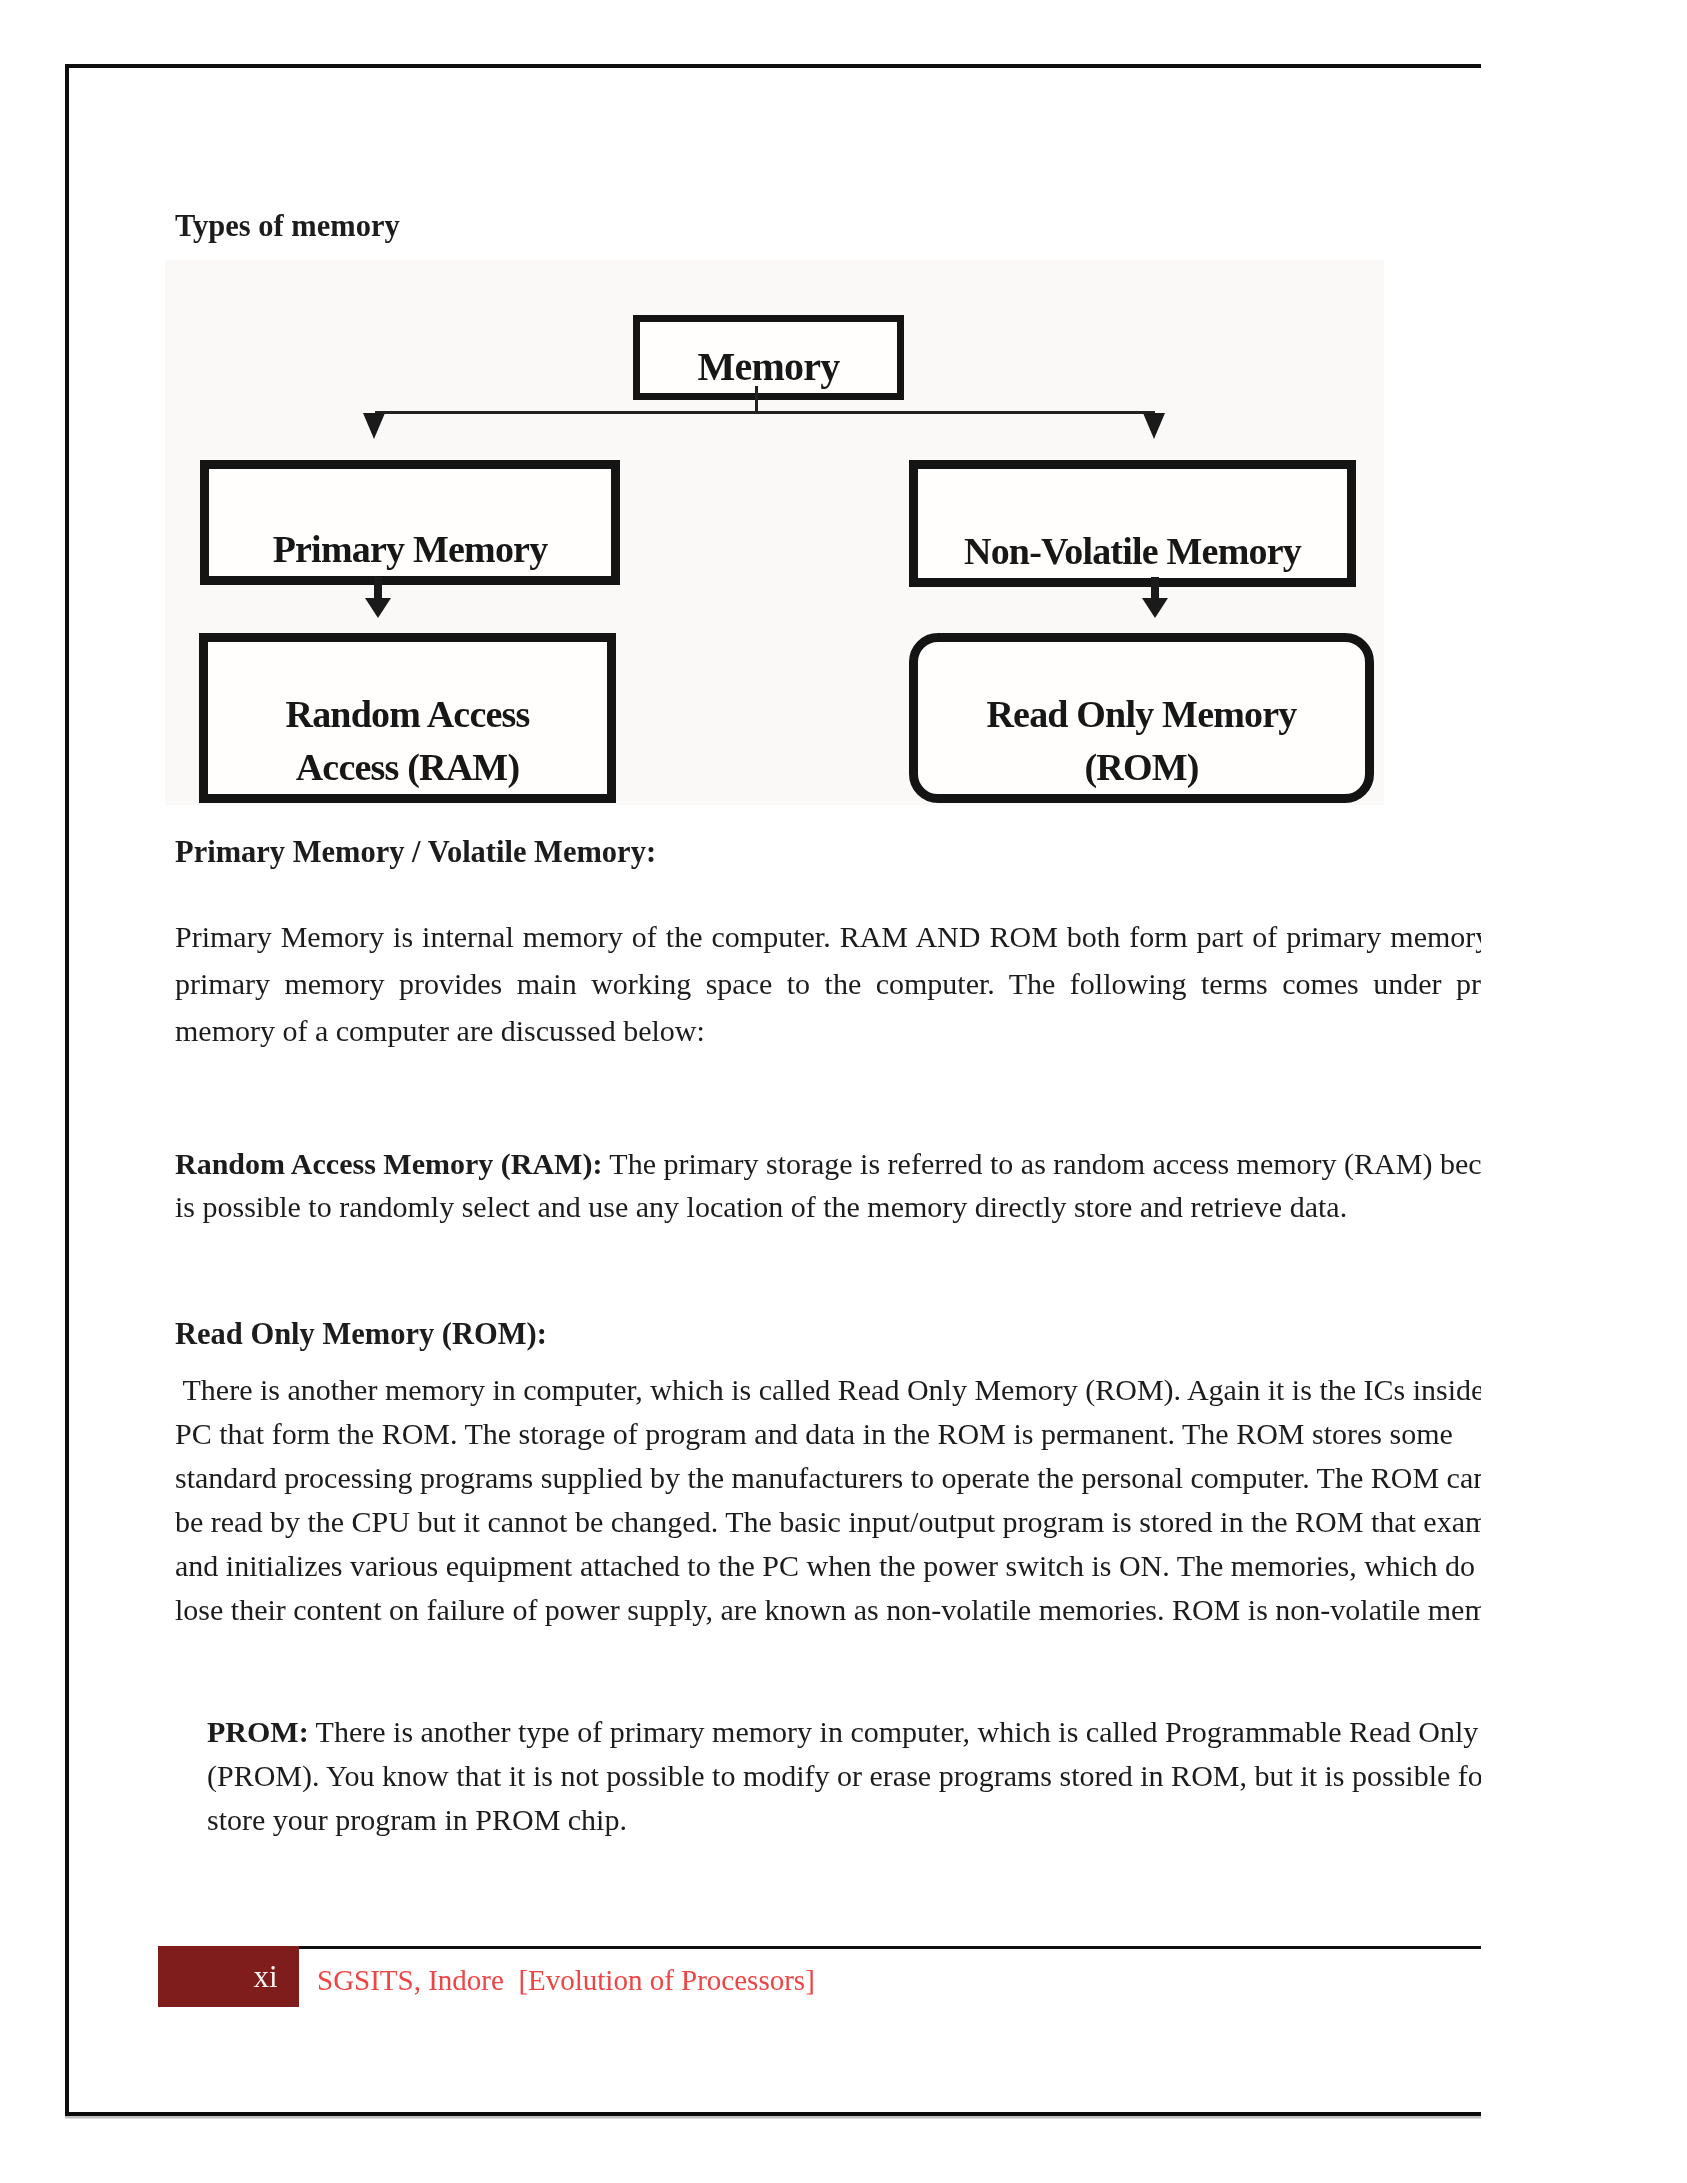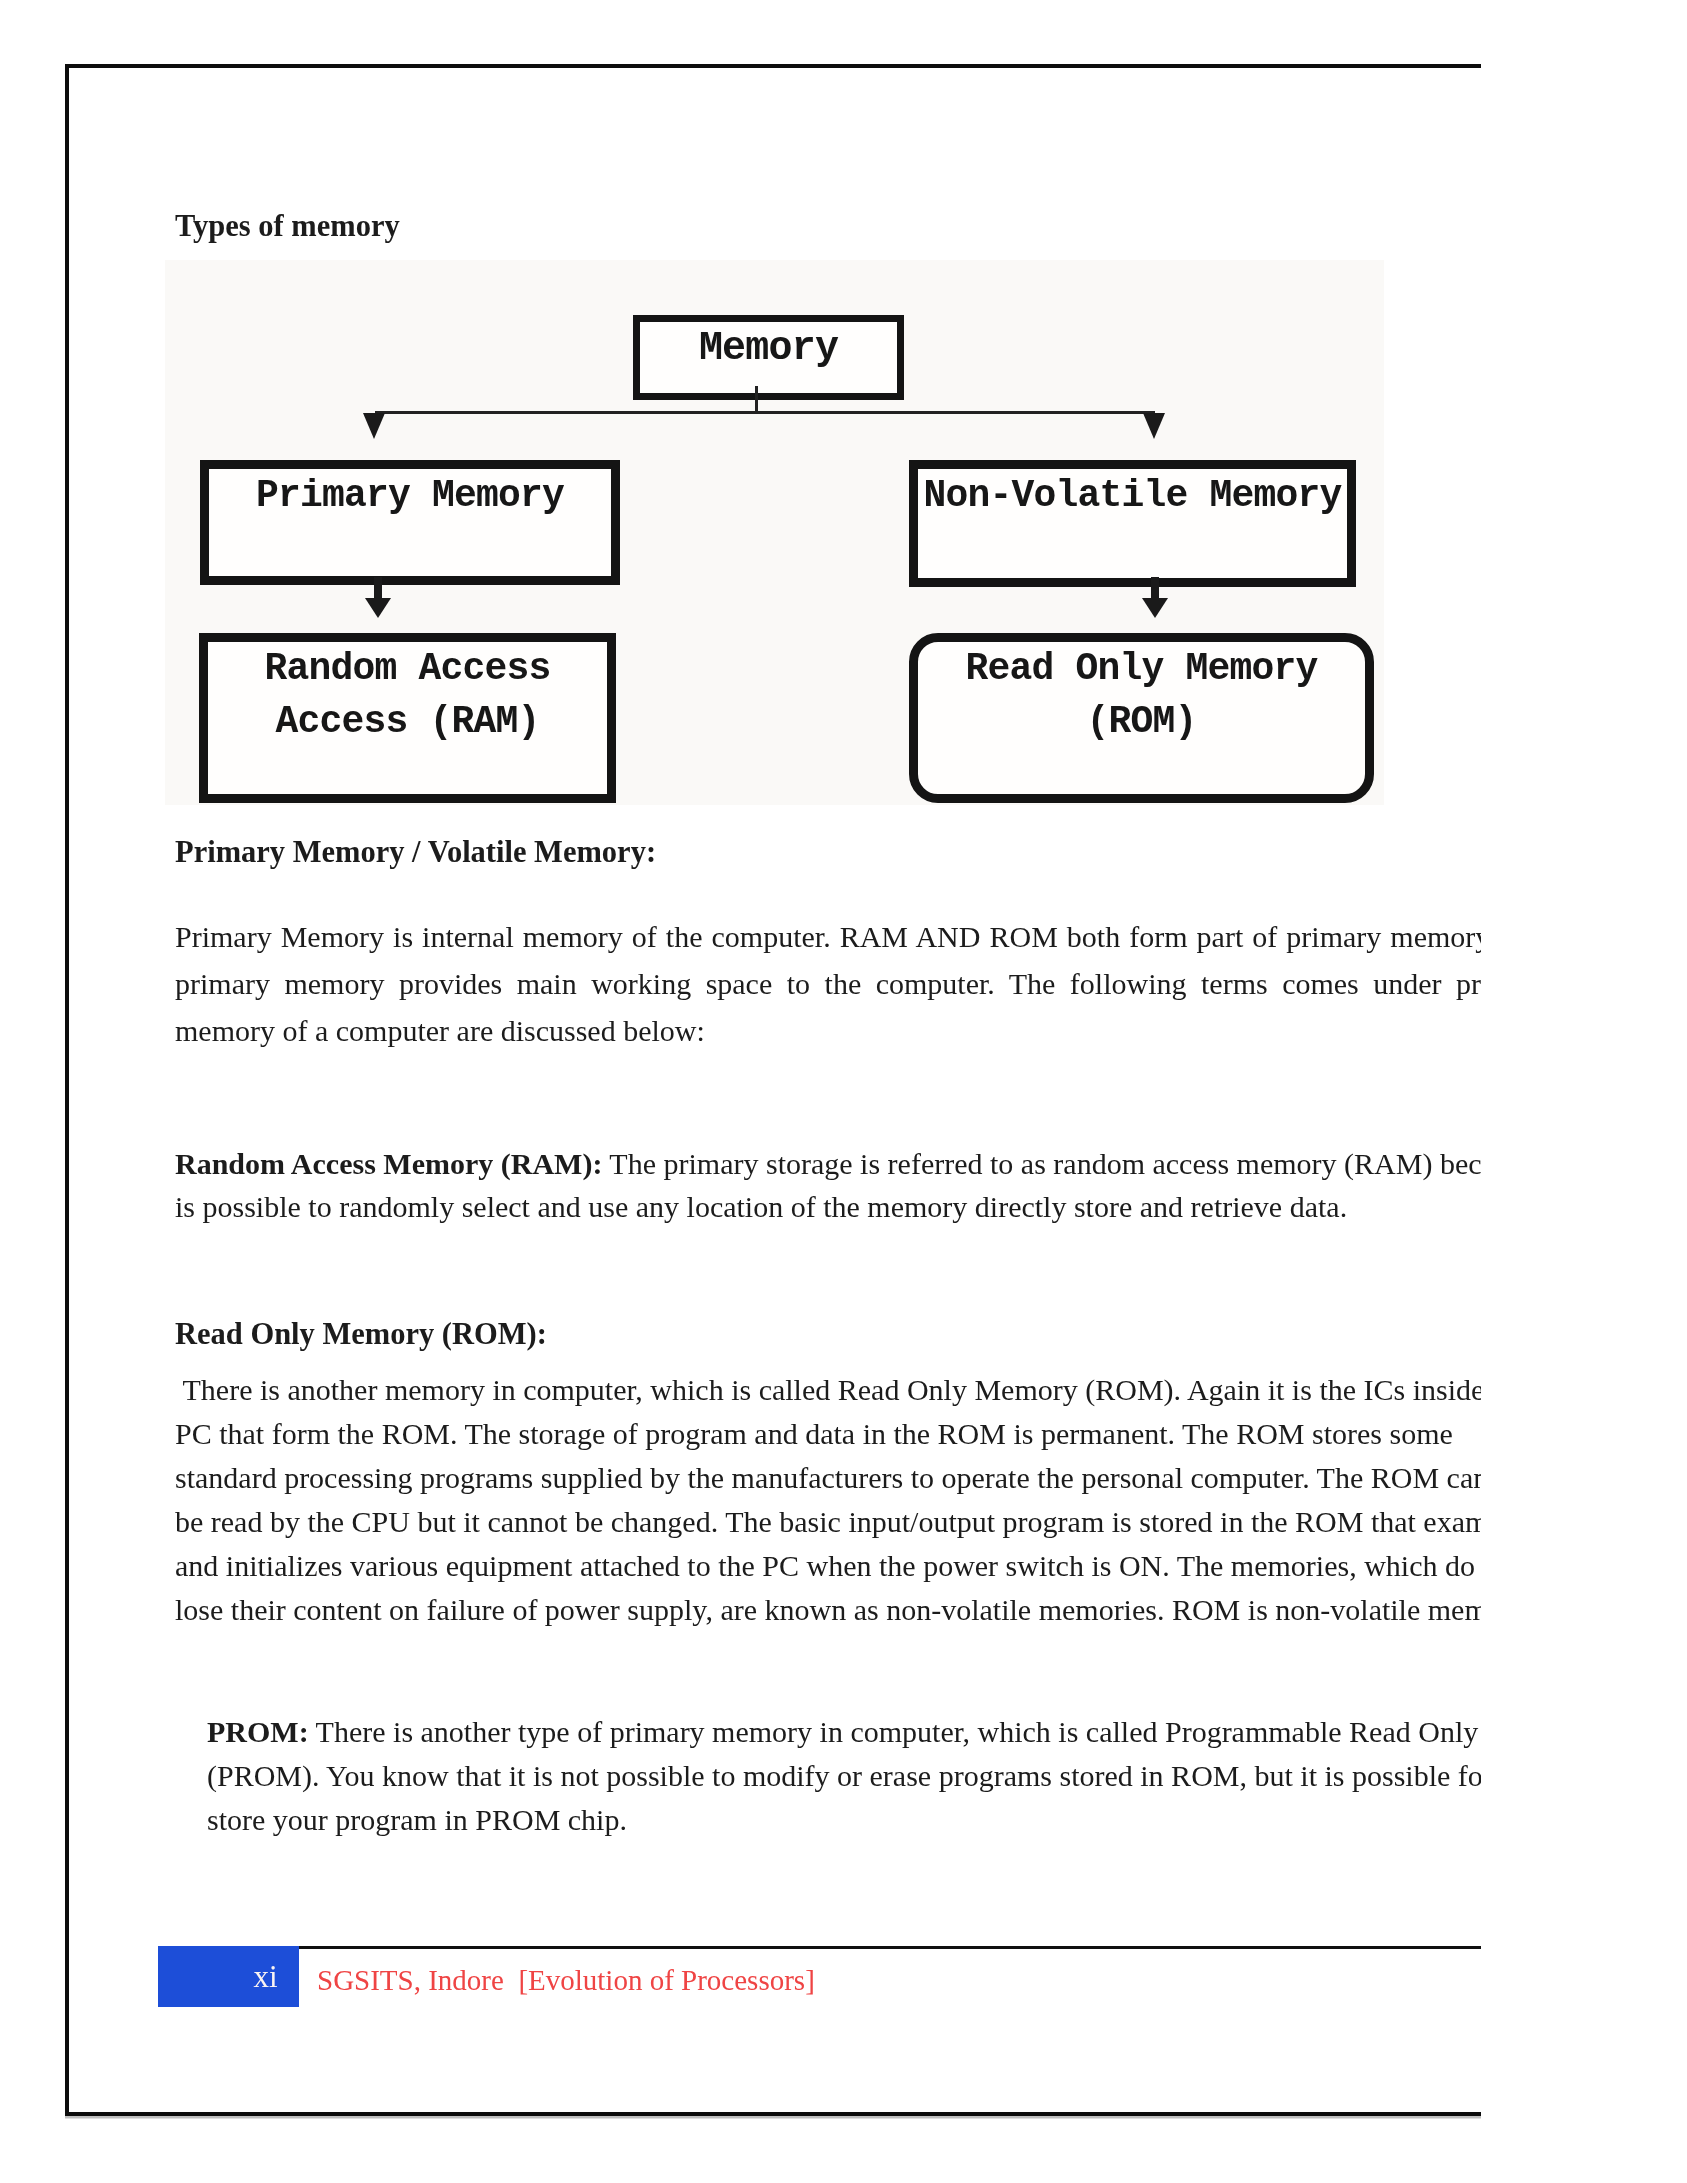--- a/index.html
+++ b/index.html
@@ -5,22 +5,22 @@
   html,body{margin:0;padding:0;background:#ffffff;}
   #page{position:relative;width:1481px;height:2183px;background:#ffffff;overflow:hidden;
         font-family:"Liberation Serif","DejaVu Serif",serif;color:#1c1c1c;}
   .page-border{position:absolute;left:65px;top:64px;width:1568px;height:2044px;
         border:4.1px solid #0d0d0d;box-shadow:0 2.5px 0 rgba(0,0,0,.25);}
   .doc-title{position:absolute;left:175px;top:209px;font-size:30.5px;font-weight:bold;}
 
   
   .diagram-bg{position:absolute;left:165px;top:260px;width:1219px;height:545px;background:#faf9f7;}
   .dnode{position:absolute;background:#fffefd;border:7.4px solid #141414;
-         display:flex;align-items:flex-start;justify-content:center;text-align:center;
-         font-family:Liberation Mono, monospace;font-weight:bold;
+         display:flex;align-items:flex-end;justify-content:center;text-align:center;
+         font-family:Liberation Serif, serif;font-weight:bold;
          font-size:38px;color:#171717;letter-spacing:-0.8px;line-height:53px;}
   .dnode.thick{border-width:9px;}
   .node-memory{left:633px;top:315px;width:257px;height:71px;font-size:40px;}
   .node-volatile{left:200px;top:460px;width:402px;height:107px;}
   .node-nonvolatile{left:909px;top:460px;width:429px;height:109px;}
   .node-ram{left:199px;top:633px;width:399px;height:152px;}
   .node-rom{left:909px;top:633px;width:447px;height:152px;border-radius:29px;}
   .vline{position:absolute;left:755px;top:386px;width:2.5px;height:27px;background:#222;}
   .hline{position:absolute;left:375px;top:411px;width:780px;height:2.5px;background:#222;}
   .tri{position:absolute;width:0;height:0;border-left:11.5px solid transparent;
@@ -102,18 +102,18 @@
   </div>
 
   <div class="h1 rom">Read Only Memory (ROM):</div>
   <div class="para prom"> There is another memory in computer, which is called Read Only Memory (ROM). Again it is the ICs inside the PC that form the ROM. The storage of program and data in the ROM is permanent. The ROM stores some standard processing programs supplied by the manufacturers to operate the personal computer. The ROM can only be read by the CPU but it cannot be changed. The basic input/output program is stored in the ROM that examines and initializes various equipment attached to the PC when the power switch is ON. The memories, which do not lose their content on failure of power supply, are known as non-volatile memories. ROM is non-volatile memory.</div>
 
   <div class="para pprom">
     <b>PROM:</b><span> There is another type of primary memory in computer, which is called Programmable Read Only Memory (PROM). You know that it is not possible to modify or erase programs stored in ROM, but it is possible for you to store your program in PROM chip.</span>
   </div>
 
   <div class="footer-rule"></div>
-  <div class="page-badge" style="background: #1d4ed8;">
+  <div class="page-badge" style="background: #7f1d1d;">
     <span>xi</span>
   </div>
   <div class="footer-text">SGSITS, Indore  [Evolution of Processors]</div>
 </div>
 
 
 </body></html>

